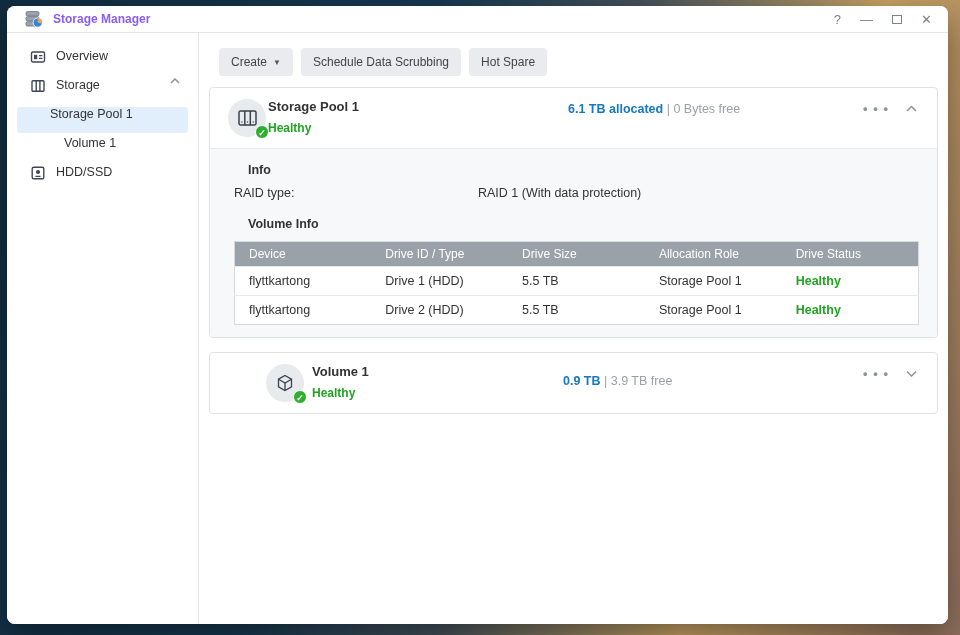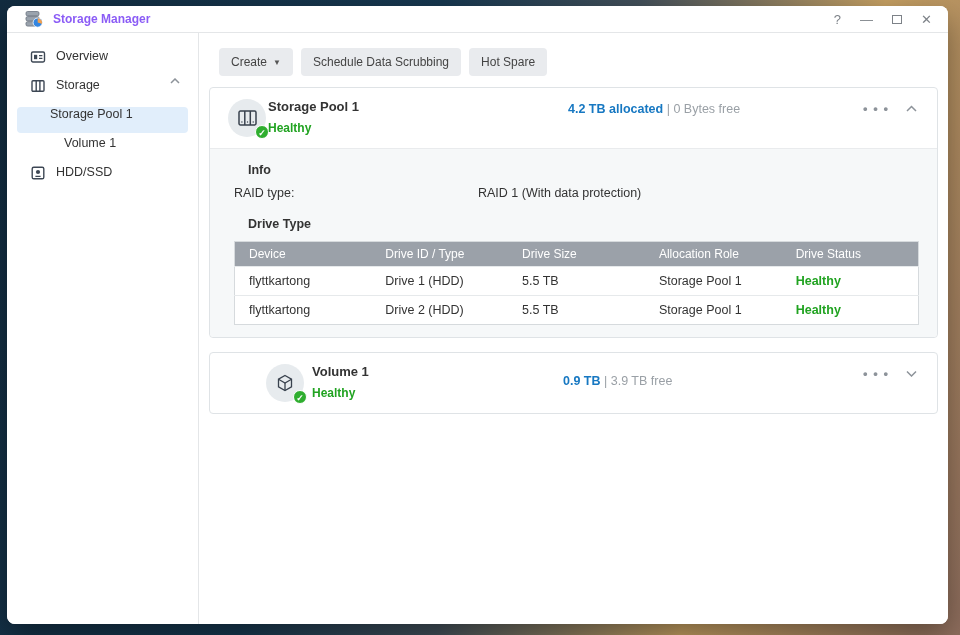--- a/index.html
+++ b/index.html
@@ -193,42 +193,42 @@
                 <line x1="12.3" y1="1" x2="12.3" y2="15"></line>
                 <circle cx="3.9" cy="12" r="0.7" fill="#39424e" stroke="none"></circle>
                 <circle cx="9.5" cy="12" r="0.7" fill="#39424e" stroke="none"></circle>
                 <circle cx="15.2" cy="12" r="0.7" fill="#39424e" stroke="none"></circle>
               </svg>
               <span class="check">✓</span>
             </span>
             <span class="p-title">Storage Pool 1</span>
             <span class="p-status">Healthy</span>
             <span class="usage">
-              <span class="blue">4.2 TB allocated</span>
+              <span class="blue">6.1 TB allocated</span>
               <span class="gray">|</span>
               <span class="gray">0 Bytes free</span>
             </span>
             <span class="actions">
               <span class="more">• • •</span>
               <span>
                 <svg width="11" height="7" viewBox="0 0 11 7" fill="none" stroke="#8d939a" stroke-width="1.5">
                     <polyline points="1,6 5.5,1.5 10,6"></polyline>
                   </svg>
               </span>
             </span>
           </div>
 
           <div class="panel-body">
             <div class="sec-heading">Info</div>
             <div class="info-row">
               <span class="info-label">RAID type:</span>
               <span>RAID 1 (With data protection)</span>
             </div>
 
-            <div class="sec-heading second">Drive Type</div>
+            <div class="sec-heading second">Volume Info</div>
 
             <table class="drive-table">
               <thead>
                 <tr>
                   <th>Device</th>
                   <th>Drive ID / Type</th>
                   <th>Drive Size</th>
                   <th>Allocation Role</th>
                   <th>Drive Status</th>
                 </tr>

